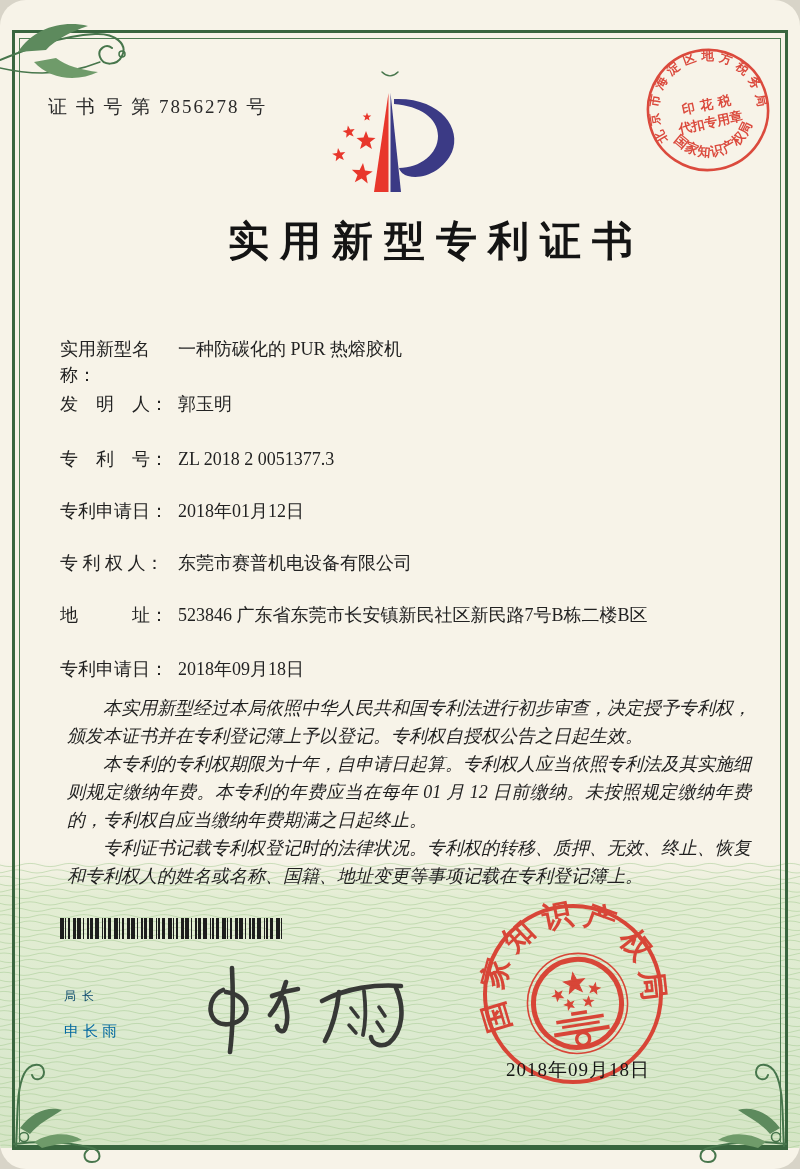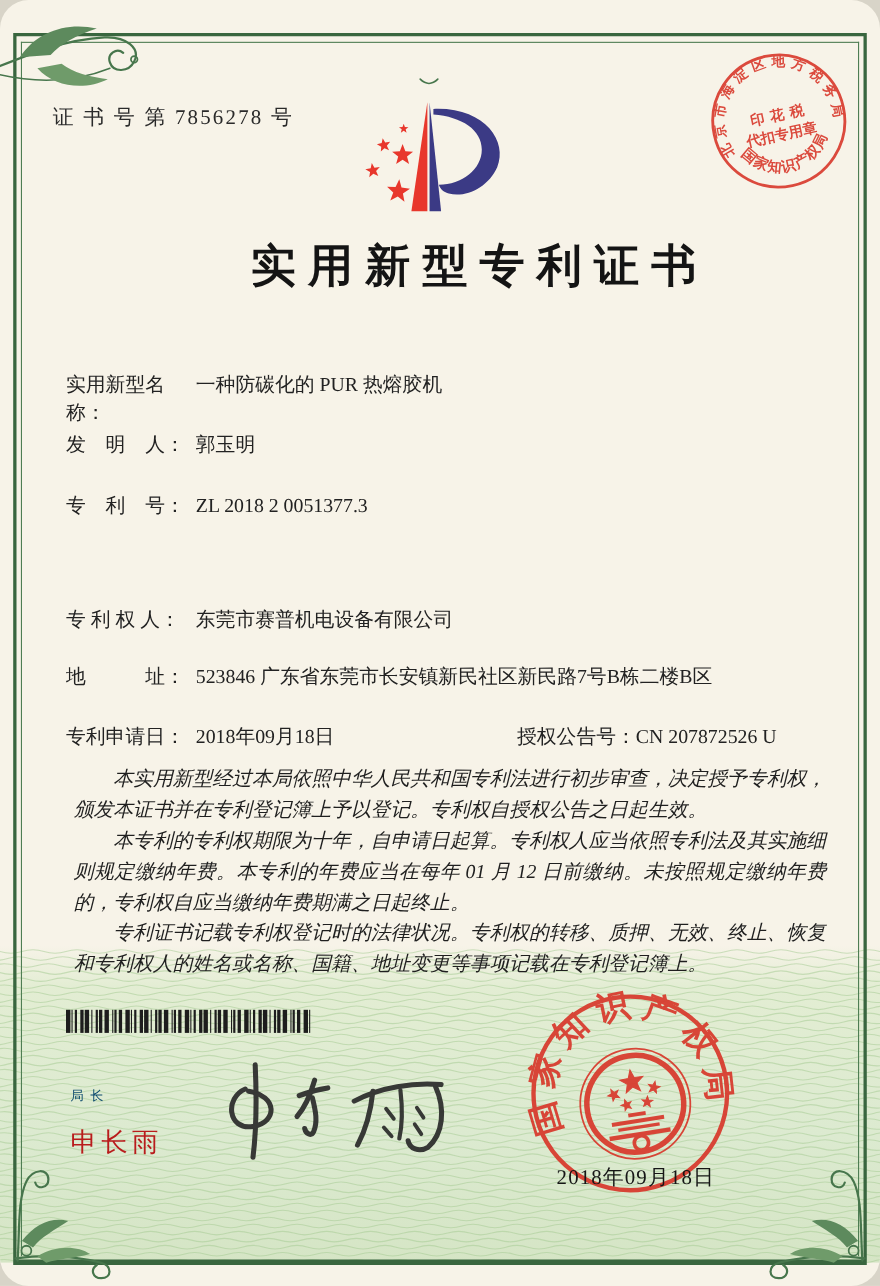--- a/index.html
+++ b/index.html
@@ -22,21 +22,21 @@
     font-size:41px;font-weight:700;letter-spacing:11px;color:#141414;padding-left:36px;}
   .frow{position:absolute;left:60px;width:690px;font-size:18px;line-height:26px;color:#222;}
   .frow .lbl{display:inline-block;width:118px;vertical-align:top;}
   .frow .val{display:inline-block;vertical-align:top;max-width:566px;}
   .grantpair{position:absolute;left:410px;top:0;white-space:nowrap;}
   .paras{position:absolute;left:67px;top:694px;width:684px;font-style:italic;}
   .paras p{margin:0;font-size:18px;line-height:28px;text-align:justify;text-indent:2em;}
   .barcode{position:absolute;left:60px;top:918px;width:226px;height:21px;}
   .barcode i{position:absolute;top:0;height:100%;background:#1d1d1d;display:block;}
   .signer-title{position:absolute;left:64px;top:988px;font-size:12px;letter-spacing:6px;color:#0c4a6e;}
-  .signer-name{position:absolute;left:64px;top:1022px;font-size:24px;letter-spacing:4px;color:#b91c1c;}
+  .signer-name{position:absolute;left:64px;top:1022px;font-size:15px;letter-spacing:4px;color:#0369a1;}
   .stamp-date{position:absolute;left:488px;top:1057px;width:180px;font-size:19px;
     letter-spacing:1px;color:#161616;text-align:center;}
   .footer{position:absolute;left:0;top:1116px;width:100%;text-align:center;font-size:15px;color:#333;}
   svg{display:block;}
   .abs{position:absolute;}
   .stamp-red text{fill:#d8382b;font-family:"Liberation Serif","DejaVu Serif",serif;font-weight:700;}
 </style>
 </head>
 <body>
 
@@ -163,29 +163,31 @@
 
   <div class="frow" style="top:391px">
     <span class="lbl">发　明　人：</span><span class="val">郭玉明</span>
   </div>
   <div class="frow" style="top:336px">
     <span class="lbl">实用新型名称：</span><span class="val">一种防碳化的 PUR 热熔胶机</span>
   </div>
   <div class="frow" style="top:446px">
     <span class="lbl">专　利　号：</span><span class="val">ZL 2018 2 0051377.3</span>
   </div>
+  <div class="frow" style="top:498px">
+    <span class="lbl">专利申请日：</span><span class="val">2018年01月12日</span>
+  </div>
   <div class="frow" style="top:550px">
     <span class="lbl">专 利 权 人：</span><span class="val">东莞市赛普机电设备有限公司</span>
   </div>
   <div class="frow" style="top:602px">
     <span class="lbl">地　　　址：</span><span class="val">523846  广东省东莞市长安镇新民社区新民路7号B栋二楼B区</span>
   </div>
   <div class="frow" style="top:656px">
     <span class="lbl">专利申请日：</span><span class="val">2018年09月18日</span>
-    <span class="grantpair"><span>授权公告号：</span><span>CN 207872526 U</span></span>
   </div>
 
   <div class="paras">
     <p>本实用新型经过本局依照中华人民共和国专利法进行初步审查，决定授予专利权，颁发本证书并在专利登记簿上予以登记。专利权自授权公告之日起生效。</p>
     <p>本专利的专利权期限为十年，自申请日起算。专利权人应当依照专利法及其实施细则规定缴纳年费。本专利的年费应当在每年 01 月 12 日前缴纳。未按照规定缴纳年费的，专利权自应当缴纳年费期满之日起终止。</p>
     <p>专利证书记载专利权登记时的法律状况。专利权的转移、质押、无效、终止、恢复和专利权人的姓名或名称、国籍、地址变更等事项记载在专利登记簿上。</p>
   </div>
 
   <div class="barcode">
       <i style="left:0px;width:4px"></i>

